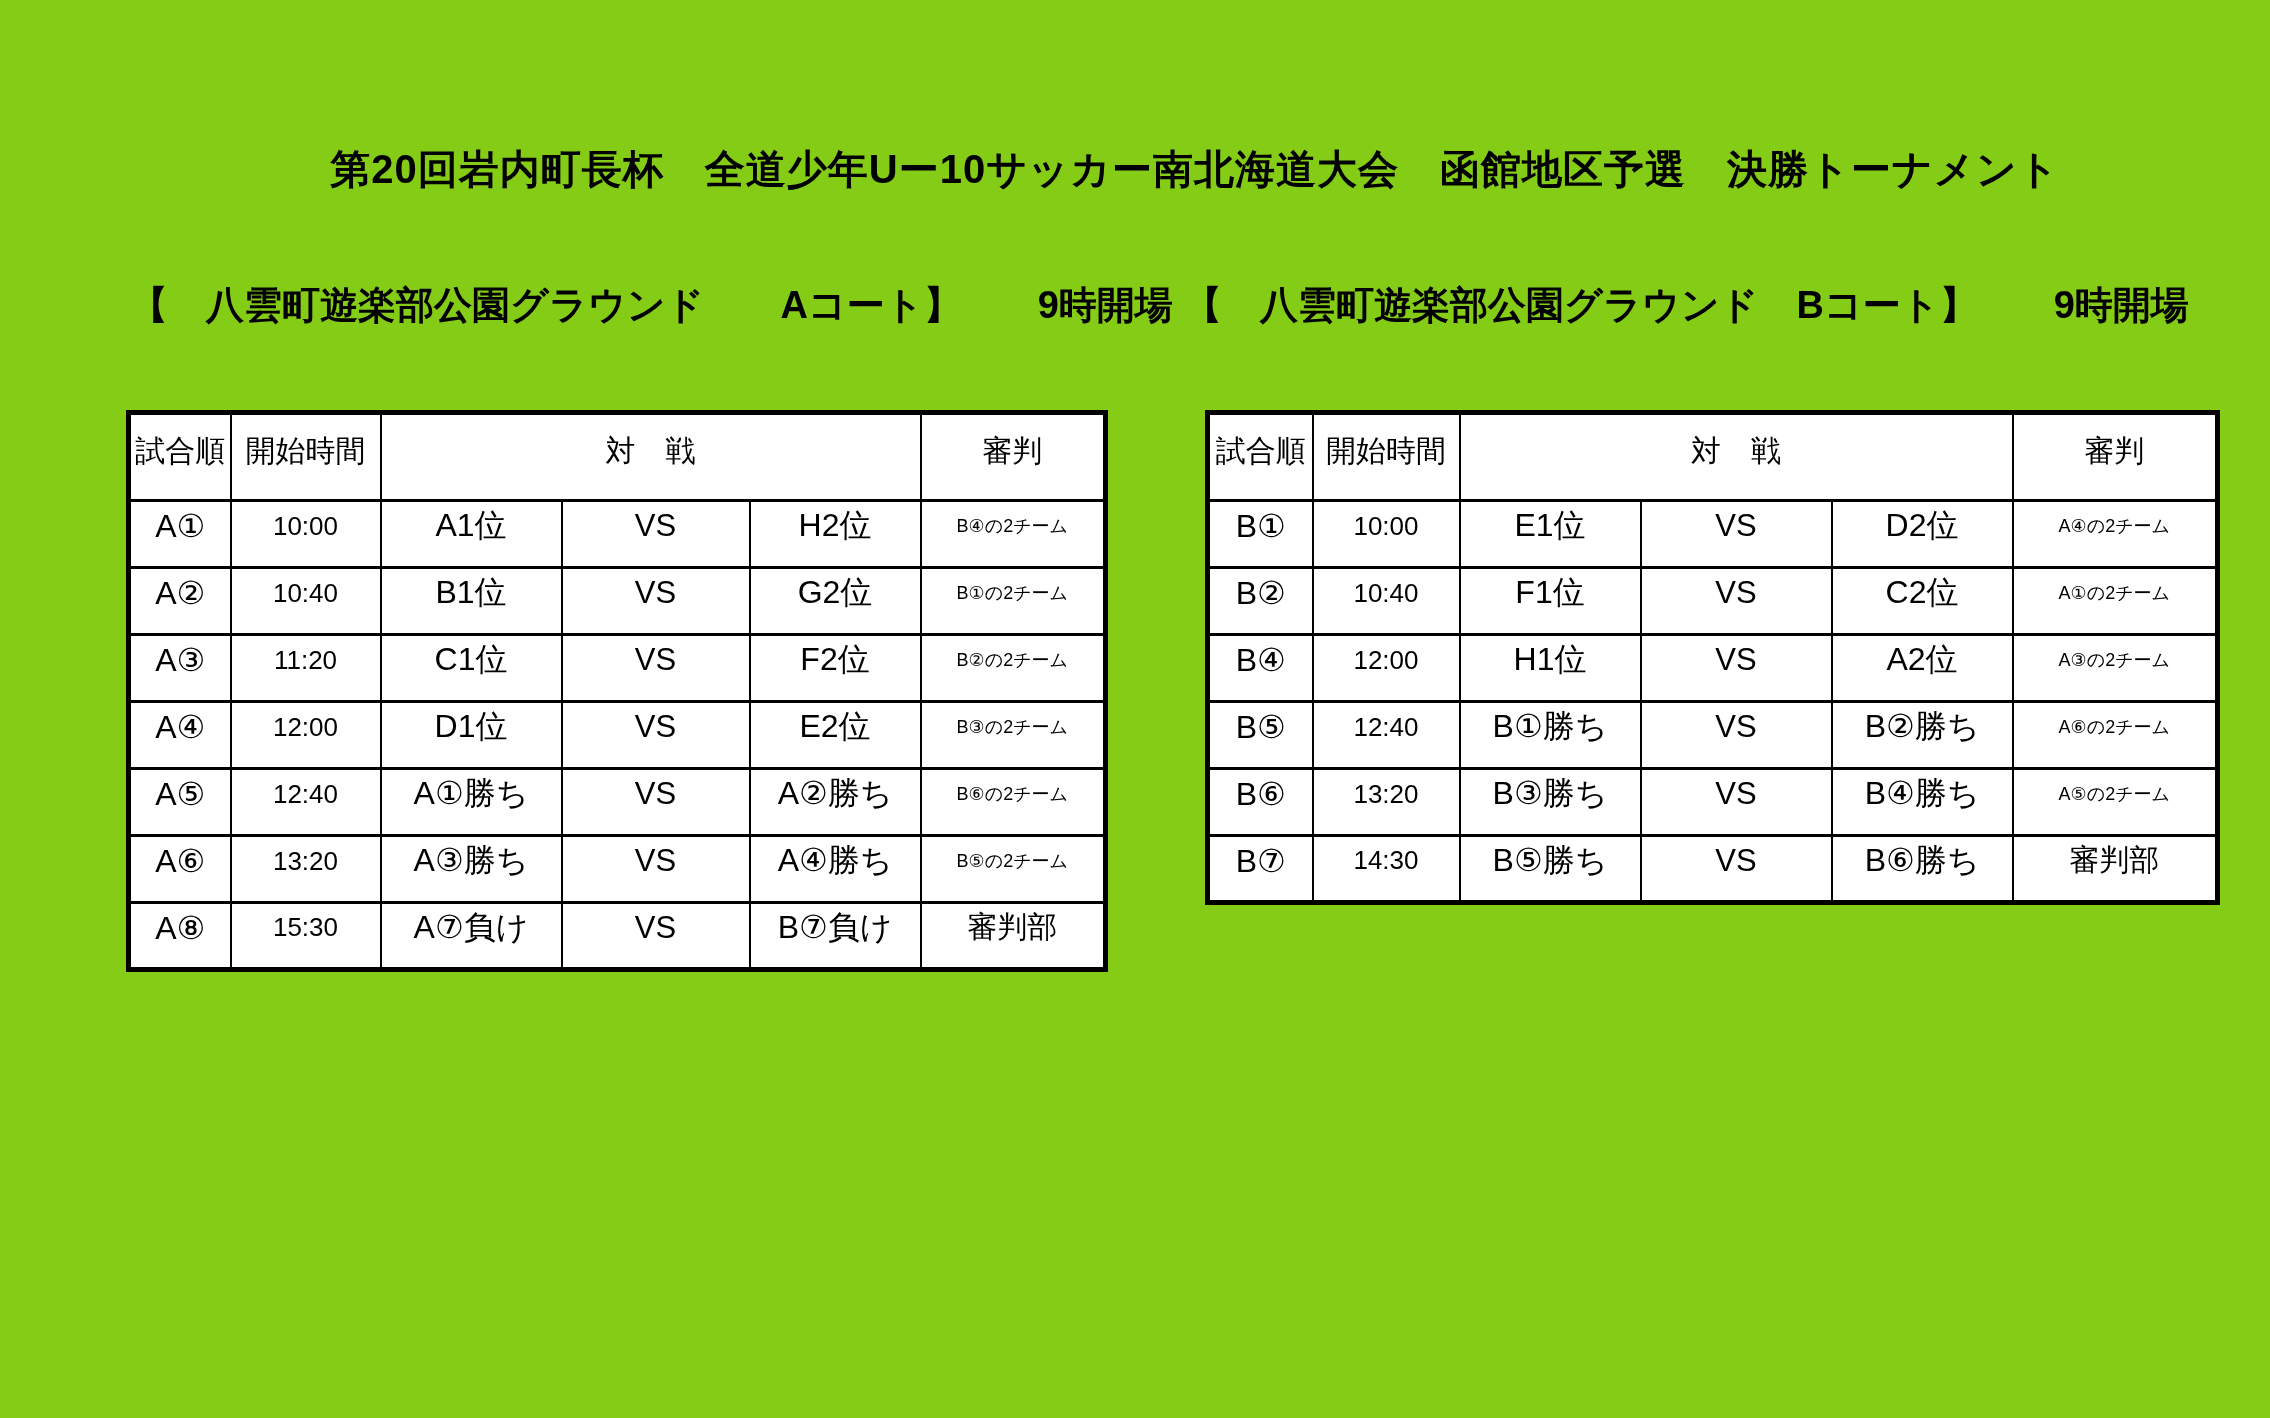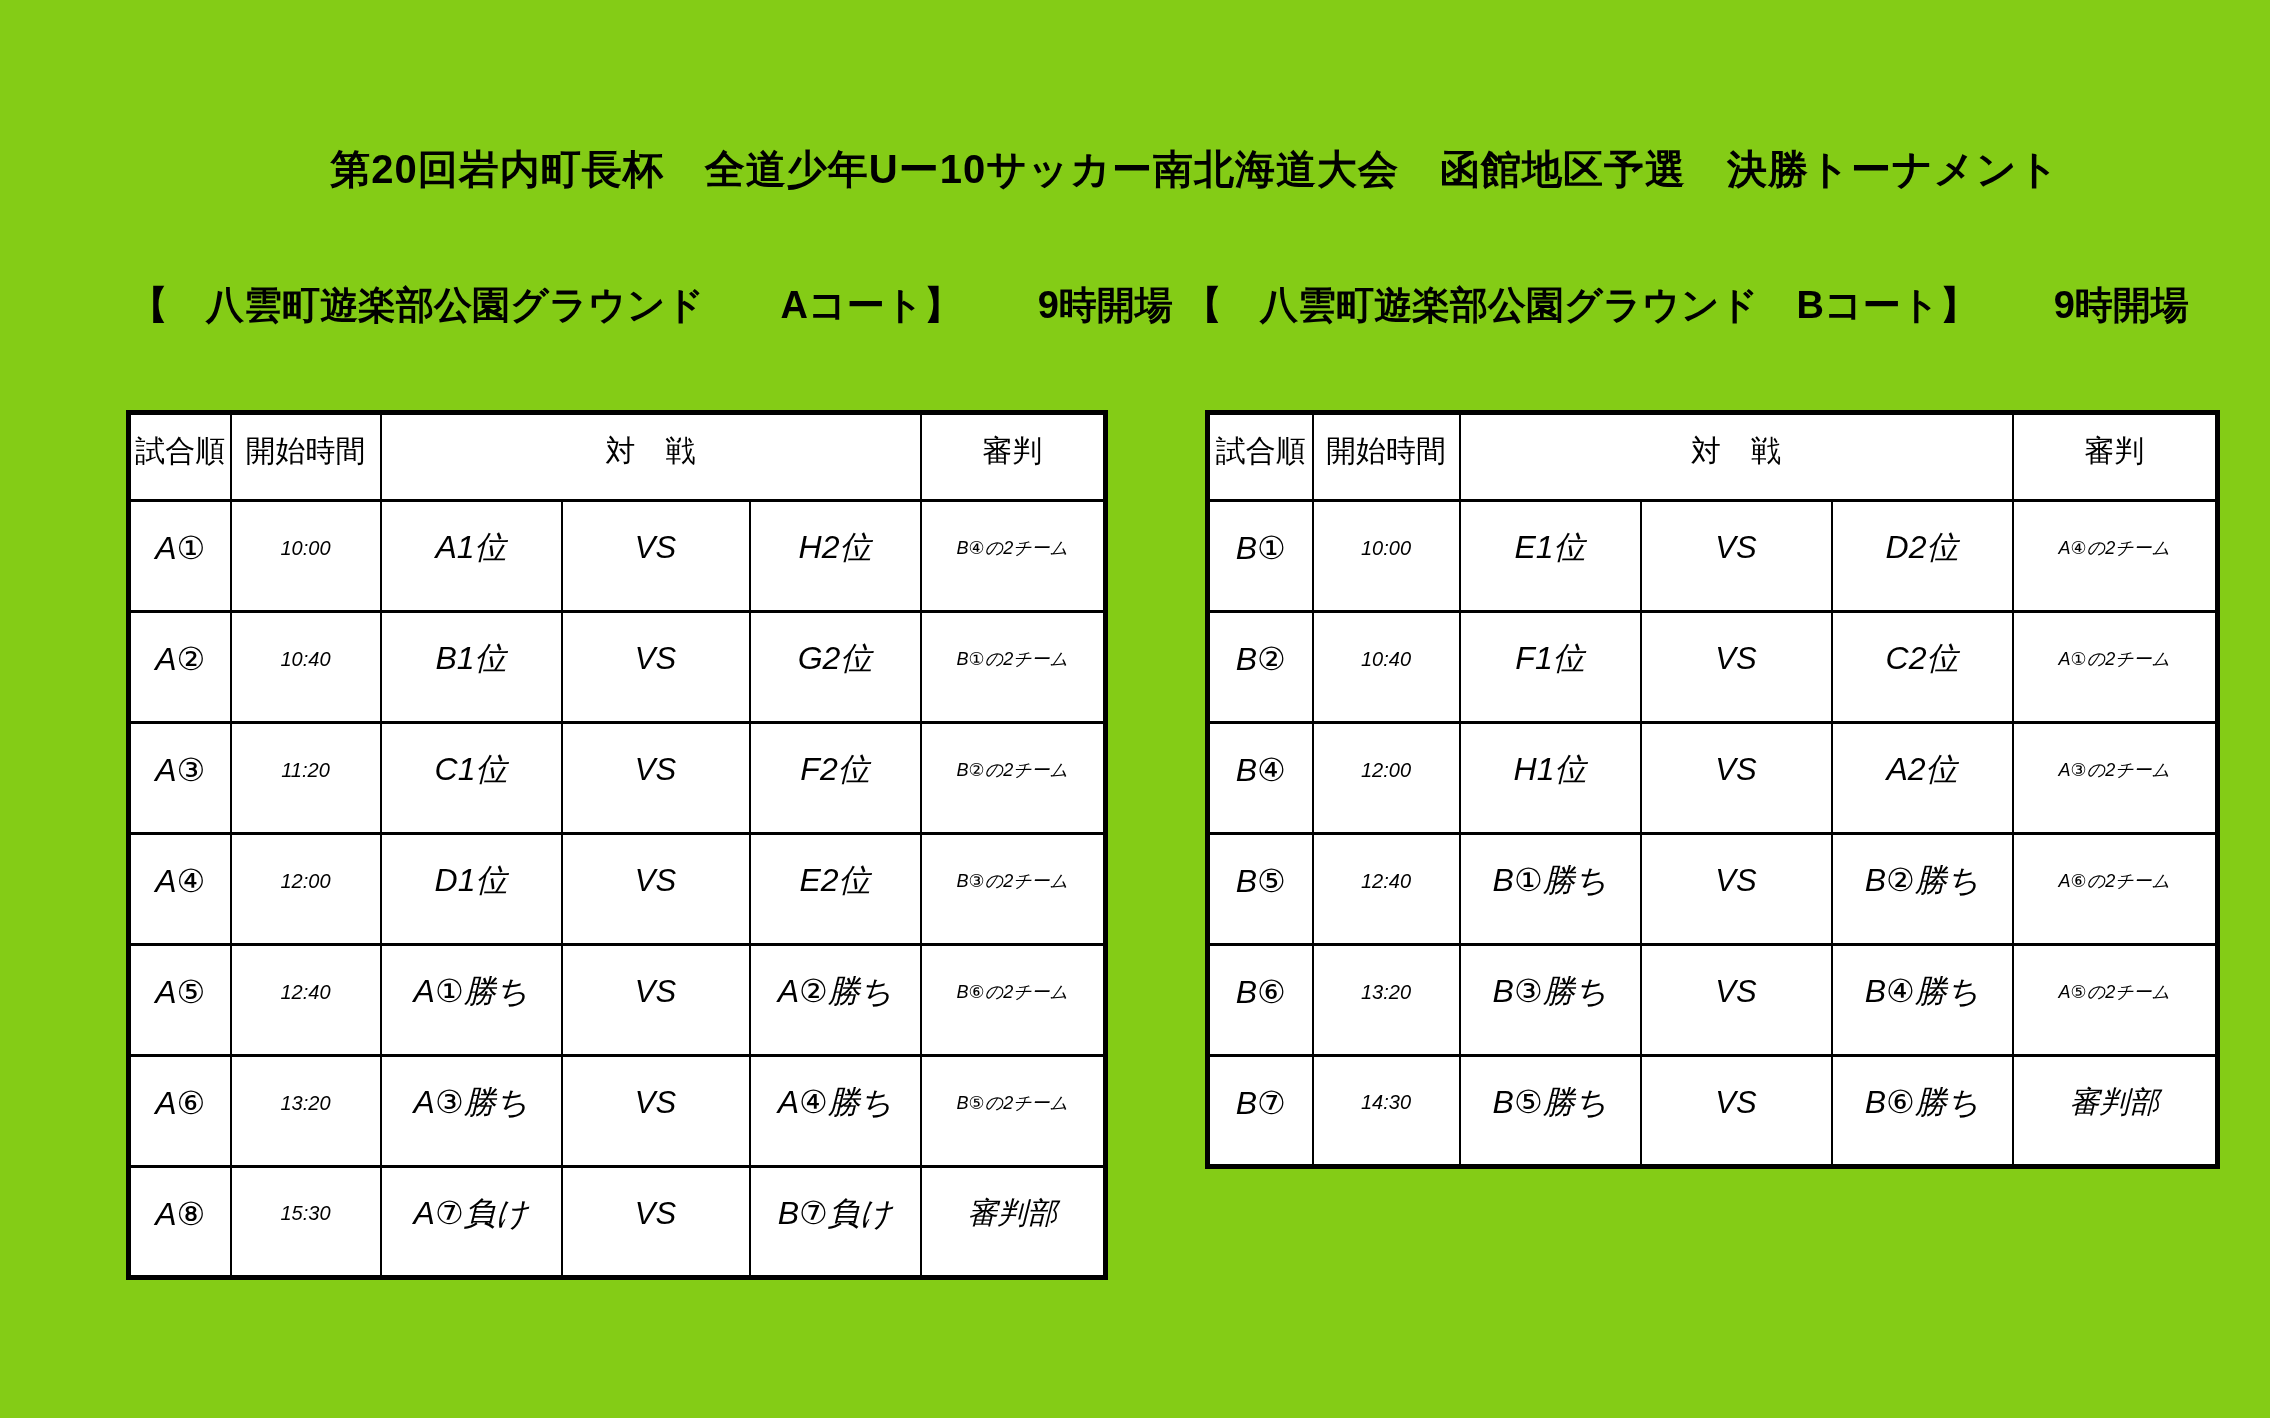--- a/index.html
+++ b/index.html
@@ -55,29 +55,29 @@
     border: 2px solid #000000;
     border-top-width: 3px;
     border-bottom-width: 3px;
     text-align: center;
     vertical-align: middle;
     padding: 0 0 16px 0;
     overflow: hidden;
     white-space: nowrap;
   }
   table.schedule thead tr { height: 88px; }
-  table.schedule tbody tr { height: 111px; font-style: italic; }
+  table.schedule tbody tr { height: 67px; }
 
   table.schedule th {
     font-weight: normal;
     font-size: 30px;
     padding-bottom: 12px;
   }
   table.schedule td { font-size: 32px; }
-  table.schedule td.time { font-size: 20px; letter-spacing: 0px; margin-left: 12px; }
+  table.schedule td.time { font-size: 26px; letter-spacing: 0px; margin-left: 12px; }
   table.schedule td.vs   { font-size: 31px; }
   table.schedule td.ref  { font-size: 30px; }
   table.schedule td.ref.small { font-size: 18px; }
 </style>
 </head>
 <body>
 
 <main class="page">
 
   <h1 class="page-title">第20回岩内町長杯　全道少年Uー10サッカー南北海道大会　函館地区予選　決勝トーナメント</h1>

